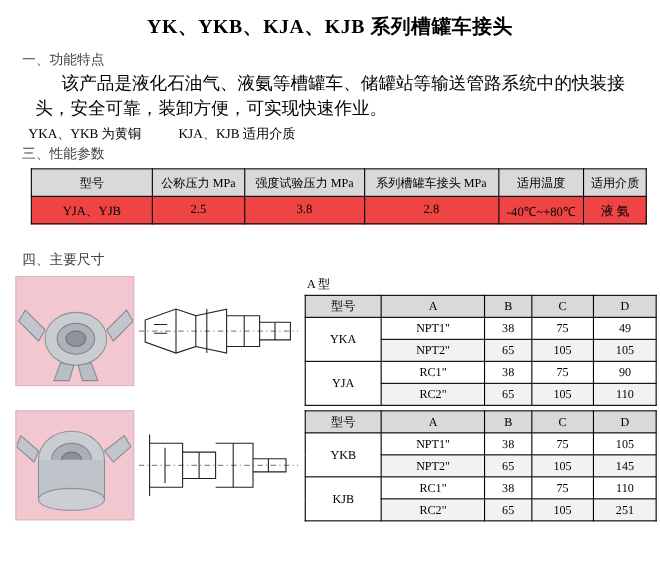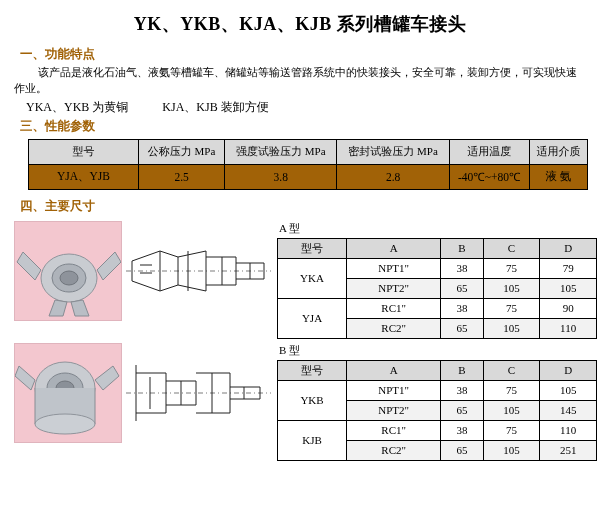--- a/index.html
+++ b/index.html
@@ -24,29 +24,29 @@
   }
   .title {
     text-align: center;
     font-size: 18px;
     font-weight: bold;
     letter-spacing: 0.5px;
     margin: 4px 0 10px 0;
     font-family: "Liberation Serif", serif;
   }
   .section-head {
-    color: #a16207;
-    font-weight: bold;
+    color: #404040;
+    font-weight: normal;
     font-size: 12.5px;
     margin: 2px 0 2px 6px;
   }
   .para {
-    font-size: 11px;
+    font-size: 16px;
     line-height: 1.45;
-    margin: 0 0 2px 0;
+    margin: 0 0 2px 18px;
     text-indent: 24px;
   }
   .mat-line {
     font-size: 12px;
     padding-left: 12px;
     margin-bottom: 2px;
   }
   .mat-line .gap {
     display: inline-block;
     width: 28px;
@@ -64,21 +64,21 @@
     text-align: center;
     height: 22px;
     padding: 1px 2px;
     font-weight: normal;
   }
   table.spec thead th {
     background: #d9d9d9;
     font-size: 11px;
   }
   table.spec tbody tr.alt td {
-    background: #a16207;
+    background: #ef4444;
   }
   table.spec td.model {
     width: 105px;
   }
 
   
   .dim-wrap {
     margin-top: 6px;
     position: relative;
   }
@@ -145,49 +145,49 @@
 <div class="page">
 
   <div class="title">YK、YKB、KJA、KJB 系列槽罐车接头</div>
 
   <div class="section-head">一、功能特点</div>
   <div class="para">该产品是液化石油气、液氨等槽罐车、储罐站等输送管路系统中的快装接头，安全可靠，装卸方便，可实现快速作业。</div>
 
   <div class="mat-line">
     <span>YKA、YKB 为黄铜</span>
     <span class="gap"></span>
-    <span>KJA、KJB 装卸方便</span>
+    <span>KJA、KJB 适用介质</span>
   </div>
 
   <div class="section-head">三、性能参数</div>
 
   <table class="spec">
     <thead>
       <tr>
         <th>型号</th>
         <th>公称压力 MPa</th>
         <th>强度试验压力 MPa</th>
-        <th>密封试验压力 MPa</th>
+        <th>系列槽罐车接头 MPa</th>
         <th>适用温度</th>
         <th>适用介质</th>
       </tr>
     </thead>
     <tbody>
       <tr class="alt">
         <td class="model">YJA、YJB</td>
         <td>2.5</td>
         <td>3.8</td>
         <td>2.8</td>
         <td>-40℃~+80℃</td>
         <td>液 氨</td>
       </tr>
     </tbody>
   </table>
 
-  <div class="section-head" style="margin-top:8px;">四、主要尺寸</div>
+  <div class="section-head" style="margin-top:24px;">四、主要尺寸</div>
 
   <div class="dim-wrap">
 
     <div class="row-block">
 
       <div class="img-box">
         <svg width="108" height="100" viewBox="0 0 108 100">
           <ellipse cx="54" cy="56" rx="28" ry="24" fill="#c9ccd1" stroke="#8f949b" stroke-width="1"></ellipse>
           <ellipse cx="54" cy="56" rx="17" ry="14" fill="#aeb3ba" stroke="#7e848c" stroke-width="1"></ellipse>
           <ellipse cx="54" cy="56" rx="9" ry="7" fill="#8e939b" stroke="#70757c" stroke-width="1"></ellipse>
@@ -228,21 +228,21 @@
               <th>C</th>
               <th>D</th>
             </tr>
           </thead>
           <tbody>
             <tr>
               <td class="name" rowspan="2">YKA</td>
               <td>NPT1"</td>
               <td>38</td>
               <td>75</td>
-              <td>79</td>
+              <td>49</td>
             </tr>
             <tr class="alt">
               <td>NPT2"</td>
               <td>65</td>
               <td>105</td>
               <td>105</td>
             </tr>
             <tr>
               <td class="name" rowspan="2">YJA</td>
               <td>RC1"</td>
@@ -288,21 +288,20 @@
             <path d="M118 44 L118 56"></path>
             <path d="M24 34 L24 66"></path>
           </g>
           <g stroke="#222" fill="none" stroke-width="0.6" stroke-dasharray="5,3,1,3">
             <path d="M0 50 L145 50"></path>
           </g>
         </svg>
       </div>
 
       <div class="tbl-box">
-        <div class="type-label">B 型</div>
         <table class="dim">
           <thead>
             <tr>
               <th class="name">型号</th>
               <th>A</th>
               <th>B</th>
               <th>C</th>
               <th>D</th>
             </tr>
           </thead>

